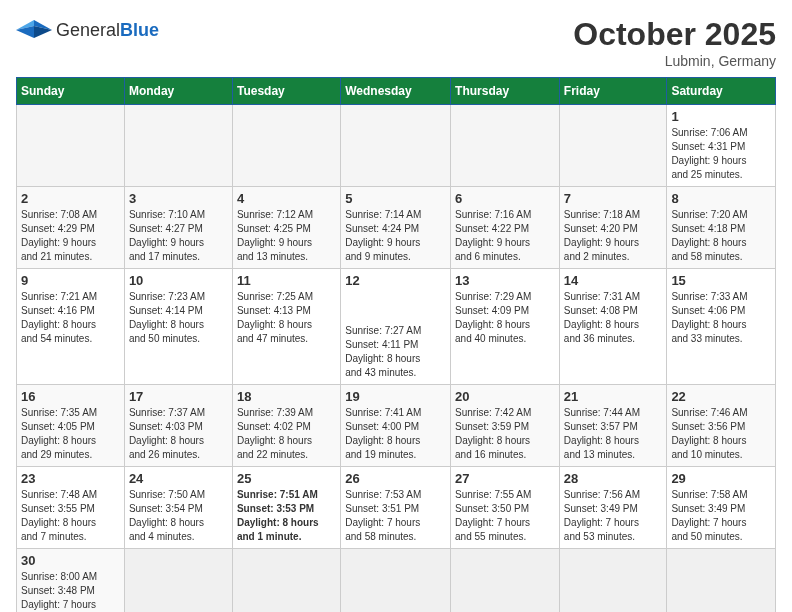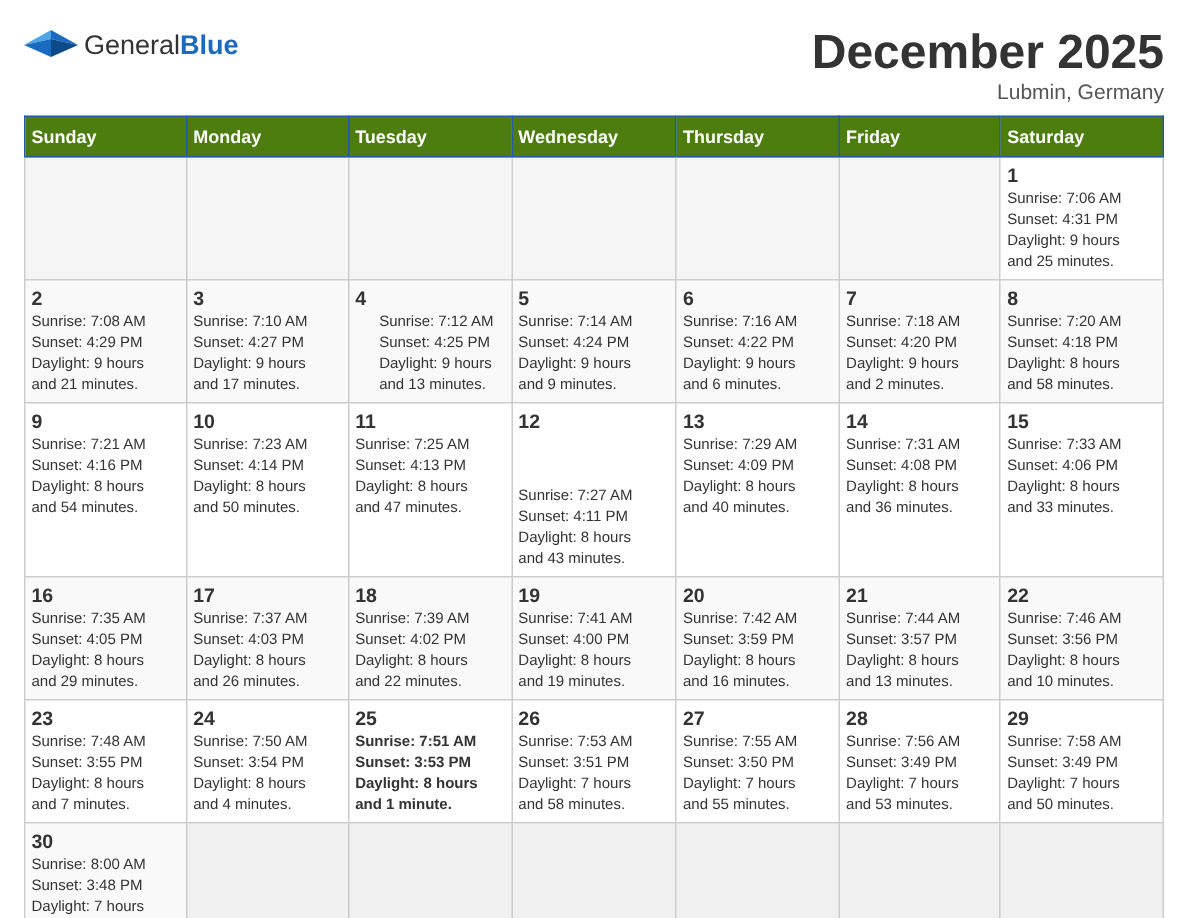--- a/index.html
+++ b/index.html
@@ -37,21 +37,21 @@
     .location {
       font-size: 14px;
       color: #555;
     }
     .calendar {
       width: 100%;
       border-collapse: collapse;
       border: 1px solid #ccc;
     }
     .calendar th {
-      background-color: #4d7c0f;
+      background-color: #15803d;
       color: #fff;
       font-size: 12px;
       font-weight: bold;
       padding: 6px 4px;
       text-align: left;
       border: 1px solid #1e5da0;
     }
     .calendar td {
       vertical-align: top;
       border: 1px solid #ccc;
@@ -92,21 +92,21 @@
       <polygon points="18,4 36,14 18,10" fill="#1a6bbf"></polygon>
       <polygon points="18,4 0,14 18,10" fill="#4da6e8"></polygon>
       <polygon points="18,10 36,14 18,22" fill="#0d4a8a"></polygon>
       <polygon points="18,10 0,14 18,22" fill="#1a6bbf"></polygon>
     </svg>
     <div>
       <span style="color:#333;font-size:18px;">General</span><span style="color:#1a6bbf;font-size:18px;font-weight:bold;">Blue</span>
     </div>
   </div>
   <div class="title-block">
-    <div class="month-title">December 2025</div>
+    <div class="month-title">October 2025</div>
     <div class="location">Lubmin, Germany</div>
   </div>
 </div>
 
 <table class="calendar">
   <thead>
     <tr id="weekday-header">
     <th>Sunday</th>
         <th>Monday</th>
         <th>Tuesday</th>
@@ -142,21 +142,21 @@
         </td>
         <td>
           <span class="day-number">3</span>
           <div class="day-info" style="white-space: pre-line;">Sunrise: 7:10 AM
 Sunset: 4:27 PM
 Daylight: 9 hours
 and 17 minutes.</div>
         </td>
         <td>
           <span class="day-number">4</span>
-          <div class="day-info" style="white-space: pre-line; margin-left: 16px;">Sunrise: 7:12 AM
+          <div class="day-info" style="white-space: pre-line;">Sunrise: 7:12 AM
 Sunset: 4:25 PM
 Daylight: 9 hours
 and 13 minutes.</div>
         </td>
         <td>
           <span class="day-number">5</span>
           <div class="day-info" style="white-space: pre-line;">Sunrise: 7:14 AM
 Sunset: 4:24 PM
 Daylight: 9 hours
 and 9 minutes.</div>

